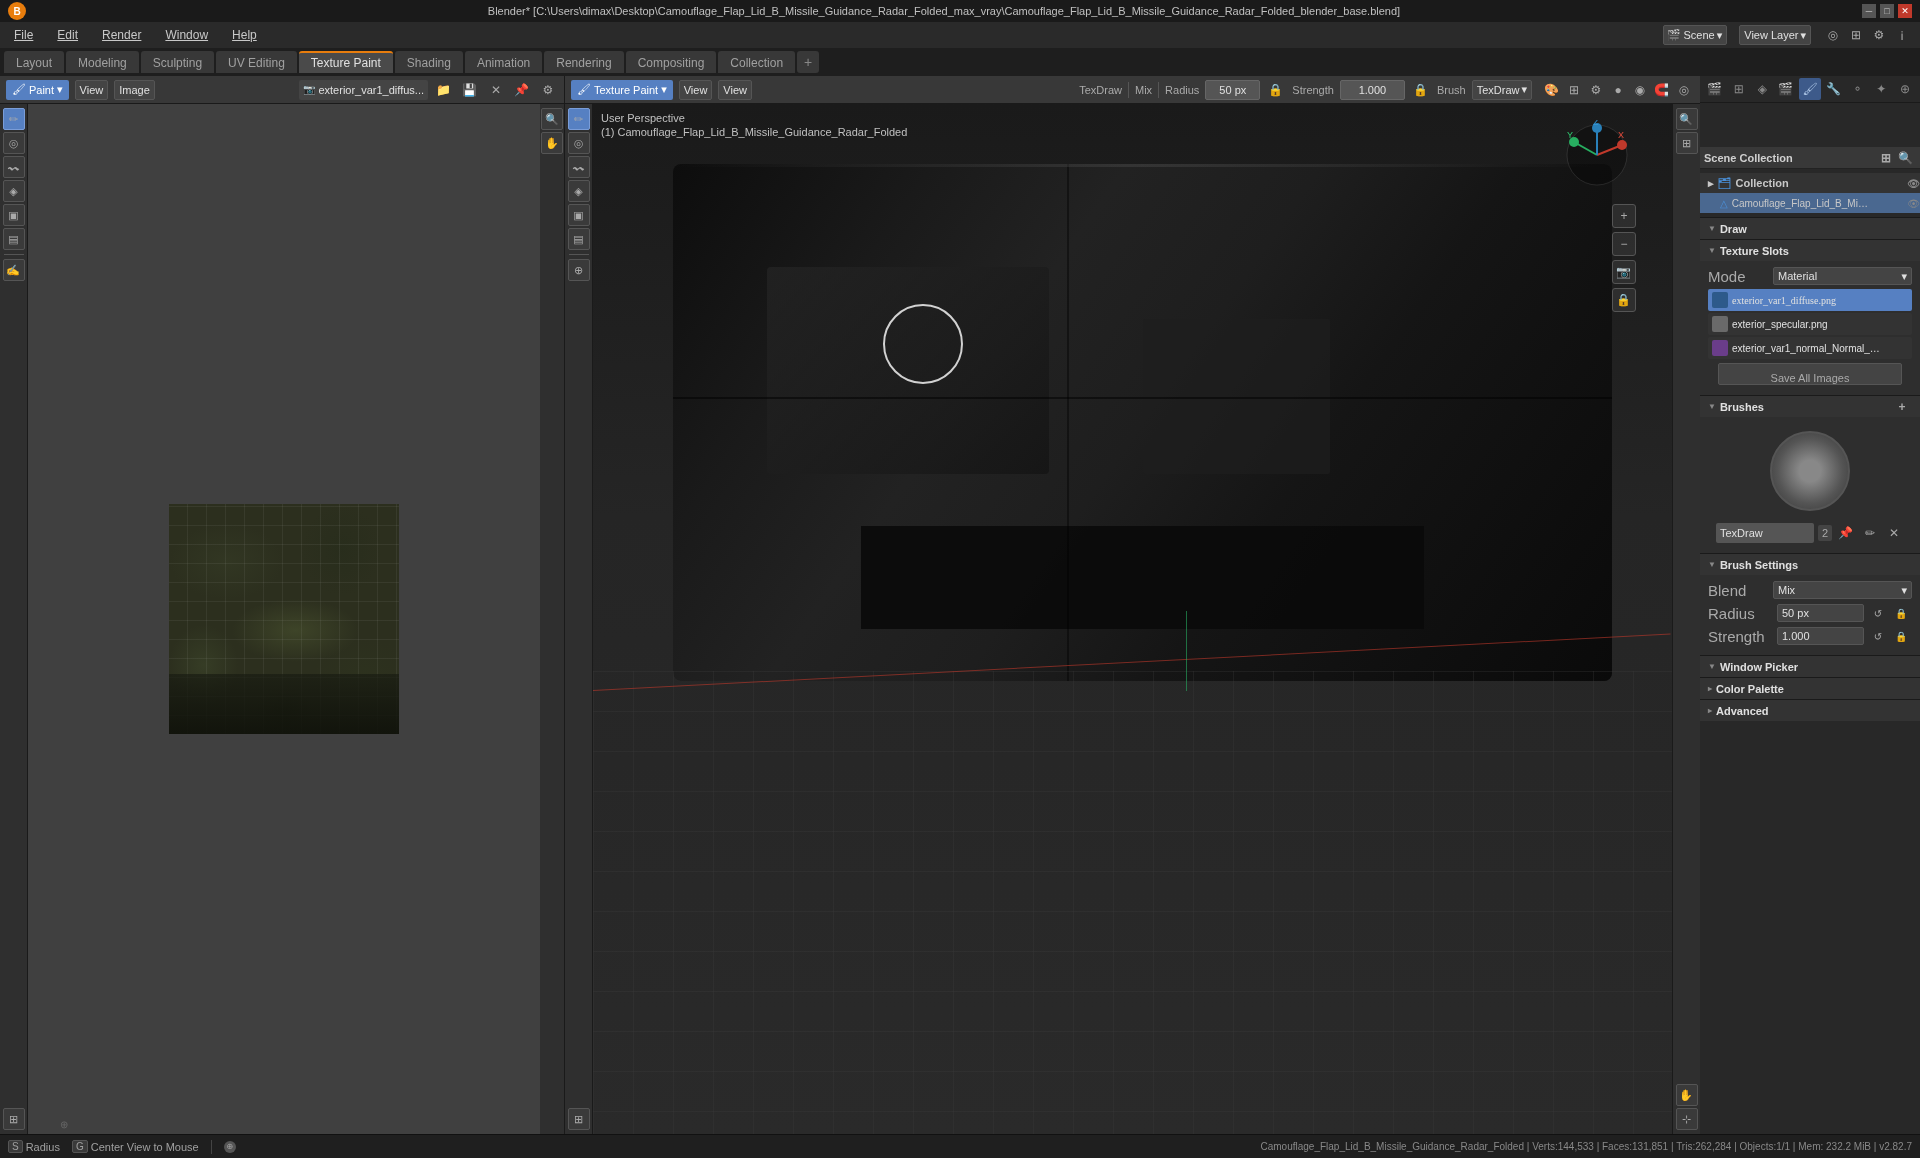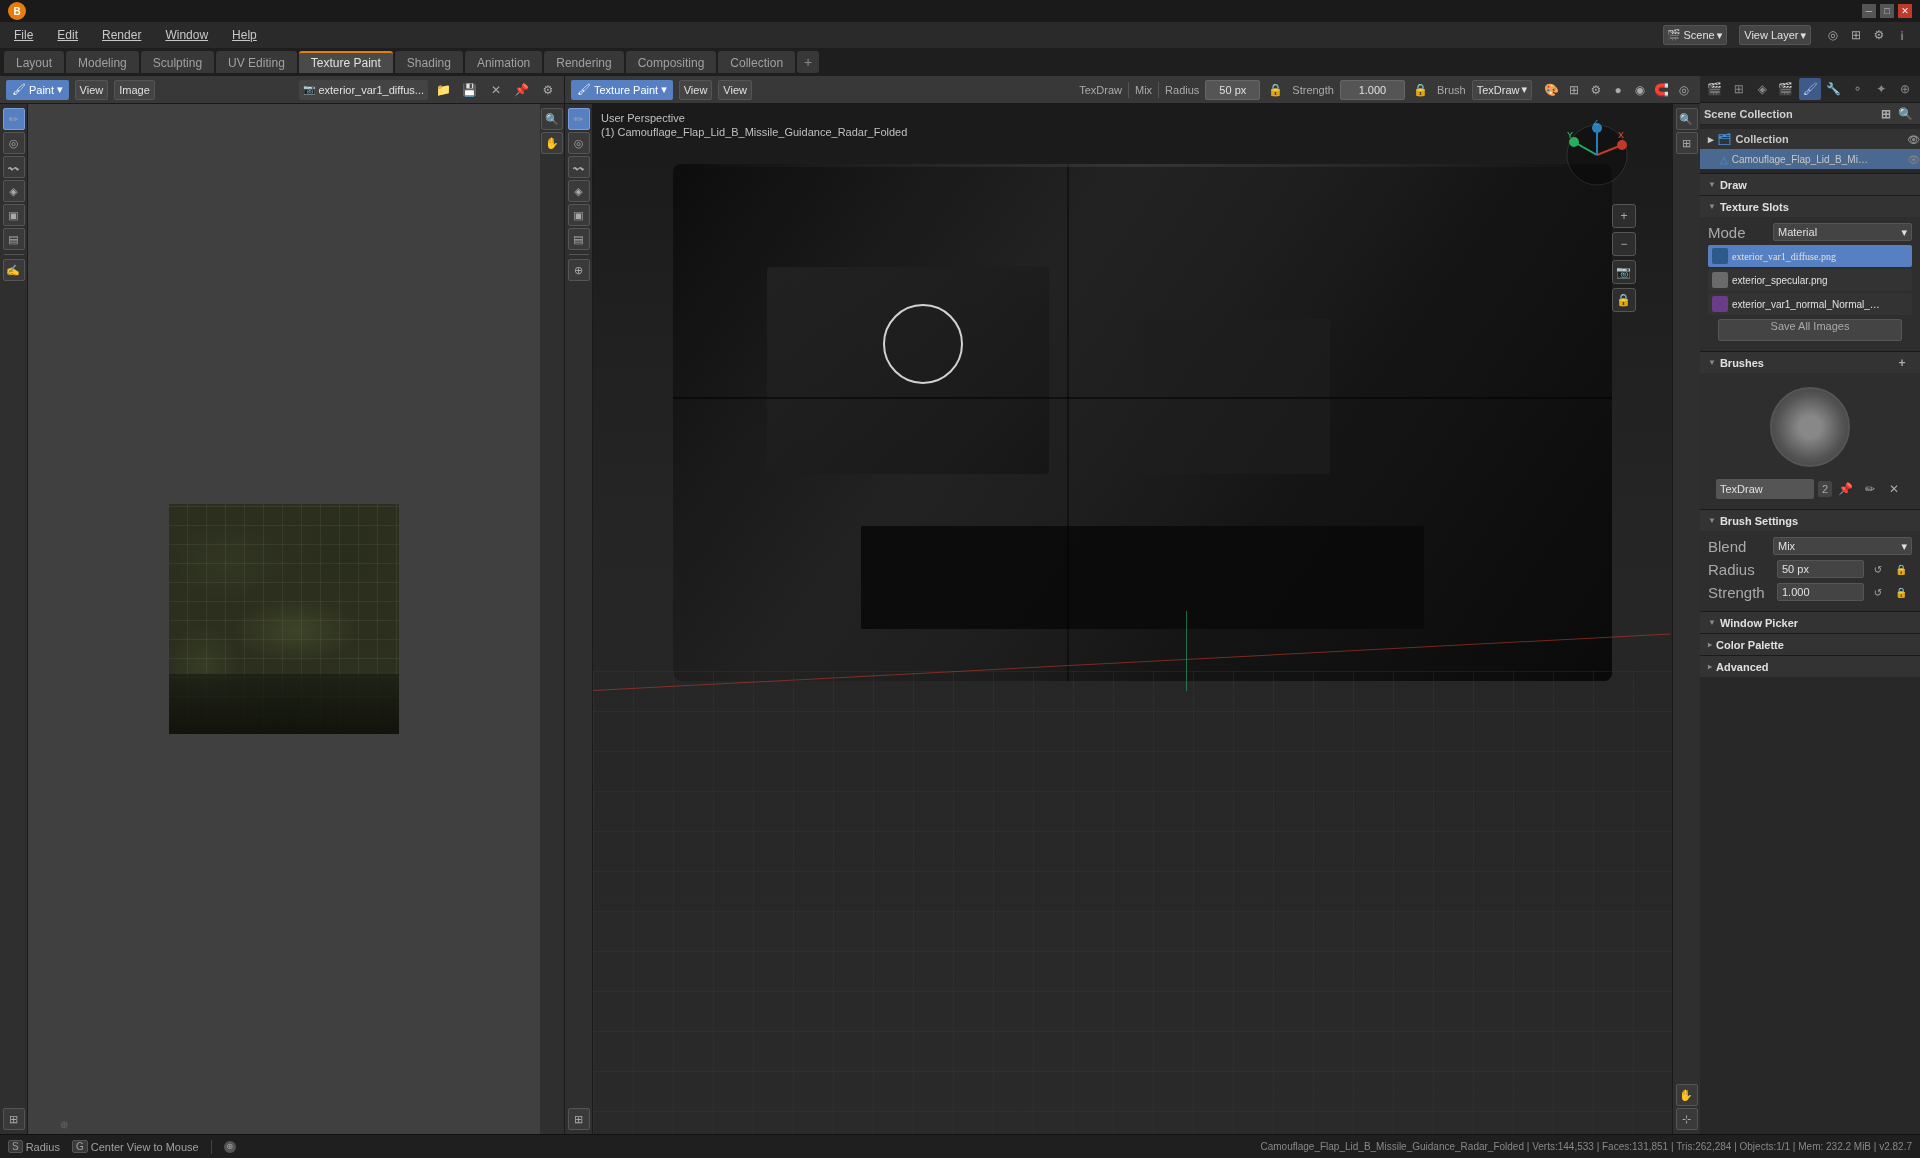--- a/index.html
+++ b/index.html
@@ -627,20 +627,21 @@
     .coll-row {
       display: flex;
       align-items: center;
       height: 22px;
       padding: 0 4px;
       background: #383838;
       font-size: 11px;
       font-weight: bold;
       color: #d0d0d0;
       border-bottom: 1px solid #222;
+      margin-top: 44px;
     }
 
     .mode-dropdown {
       height: 20px;
       background: #5680c2;
       border-radius: 2px;
       padding: 0 6px;
       font-size: 11px;
       color: #fff;
       display: flex;
@@ -650,21 +651,21 @@
     }
 
     
     .save-btn {
       width: 90%;
       height: 22px;
       background: #444;
       border: 1px solid #555;
       border-radius: 2px;
       display: flex;
-      align-items: flex-start;
+      align-items: flex-end;
       justify-content: center;
       font-size: 11px;
       color: #aaa;
       cursor: pointer;
       margin: 4px auto;
     }
 
     .color-tab-active {
       background: #4a90d9;
       color: white;
@@ -734,20 +735,21 @@
       position: absolute;
       top: 16px;
       right: 40px;
     }
   </style>
 </head>
 <body>
 
 <div id="titlebar">
   <div class="blender-logo">B</div>
+  <div class="title">Blender* [C:\Users\dimax\Desktop\Camouflage_Flap_Lid_B_Missile_Guidance_Radar_Folded_max_vray\Camouflage_Flap_Lid_B_Missile_Guidance_Radar_Folded_blender_base.blend]</div>
   <div class="window-controls">
     <button class="win-btn win-min">─</button>
     <button class="win-btn win-max">□</button>
     <button class="win-btn win-close">✕</button>
   </div>
 </div>
 
 <div id="menubar">
   <span class="menu-item">File</span>
   <span class="menu-item">Edit</span>

